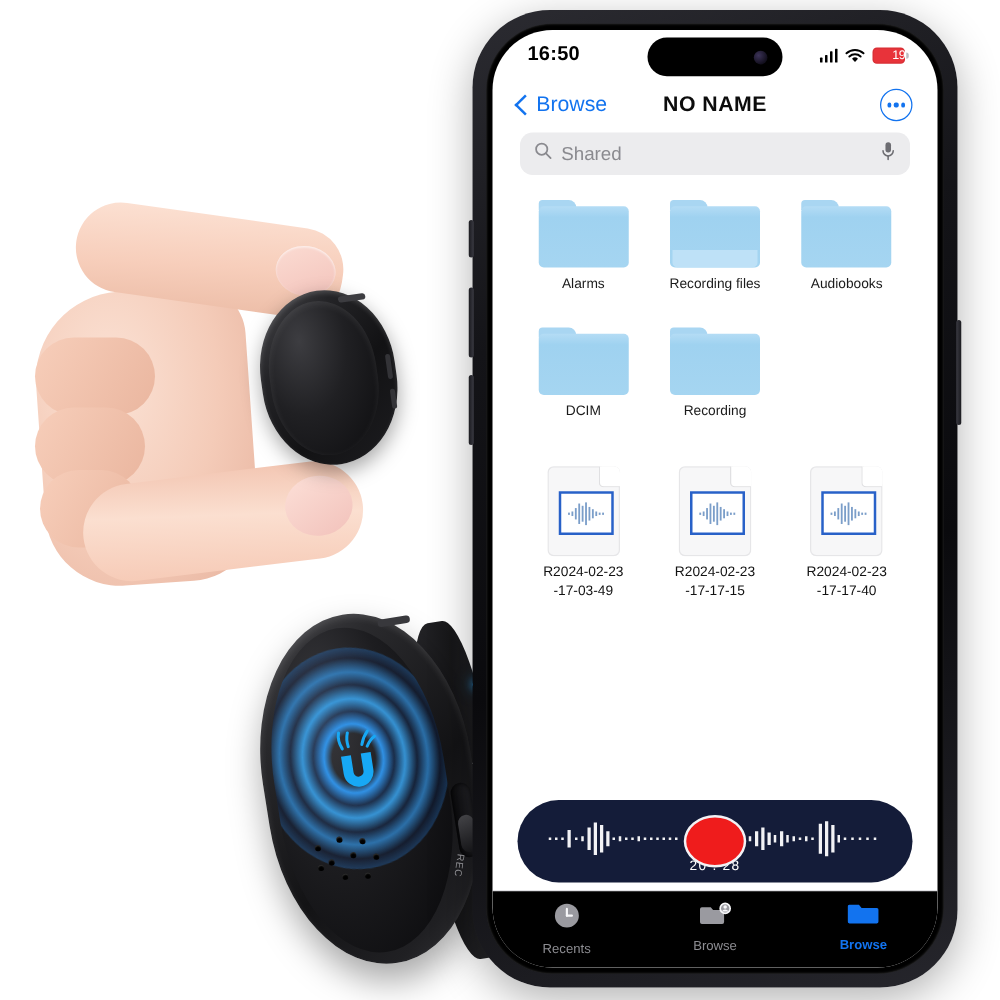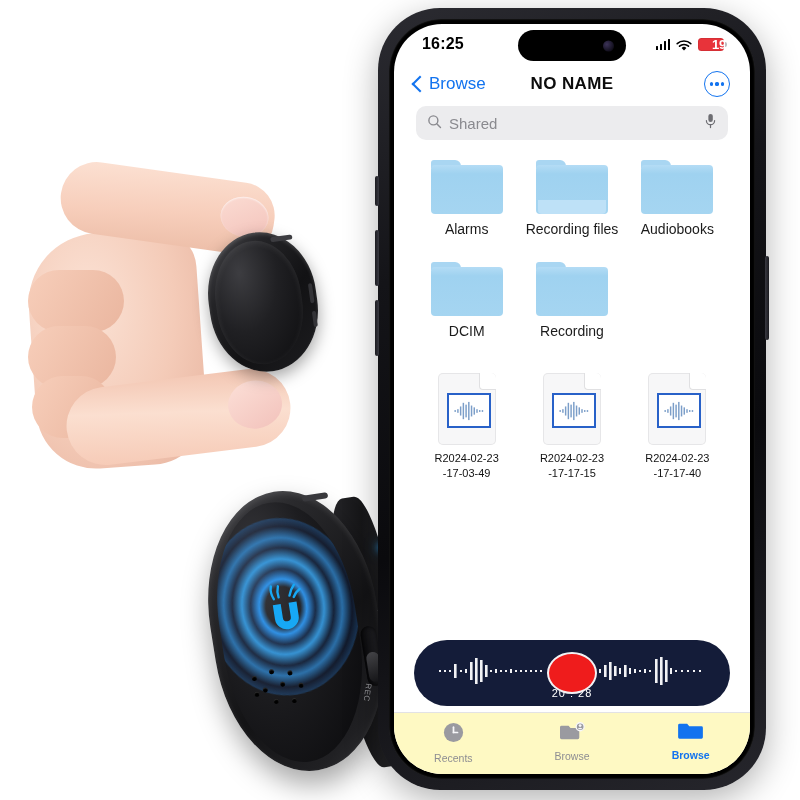--- a/index.html
+++ b/index.html
@@ -190,21 +190,21 @@
   .bars i:nth-child(3){height:8.5px;}
   .bars i:nth-child(4){height:11px;}
   .wifi{width:16px;height:12px;position:relative;}
   .batt{
     position:relative;width:26px;height:13px;border-radius:3.5px;
     background:#e8333a;display:flex;align-items:center;justify-content:center;
     box-shadow:inset 0 0 0 1px rgba(0,0,0,.08);
   }
   .batt::after{content:"";position:absolute;right:-3px;top:4px;width:2px;height:5px;
     border-radius:0 2px 2px 0;background:#bdbdc2;}
-  .batt span{font-size:13px;font-weight:bold;color:#fff;letter-spacing:-.3px;margin-left:16px;}
+  .batt span{font-size:10px;font-weight:normal;color:#fff;letter-spacing:-.3px;margin-left:16px;}
 
   
   .navbar{
     flex:0 0 40px;display:flex;align-items:center;position:relative;
     padding:0 20px;box-sizing:border-box;
   }
   .nav-back{display:flex;align-items:center;gap:3px;cursor:pointer;}
   .chev{width:10px;height:10px;border-left:2.6px solid #1273ef;border-bottom:2.6px solid #1273ef;
     transform:rotate(45deg);}
   .nav-back span{color:#1273ef;font-size:17px;}
@@ -242,21 +242,21 @@
   }
   .folder .bodyf{
     position:absolute;left:0;top:5px;width:72px;height:49px;border-radius:4px;
     background:linear-gradient(180deg,#b4dcf5 0%,#9fd2f0 18%,#a5d5f1 100%);
   }
   .folder.open .bodyf::after{
     content:"";position:absolute;left:2px;right:2px;bottom:0;height:14px;border-radius:0 0 4px 4px;
     background:#bee1f7;
   }
   .cell-label{
-    font-size:14px;color:#1b1b1b;margin-top:7px;text-align:right;line-height:1.25;
+    font-size:11px;color:#1b1b1b;margin-top:7px;text-align:right;line-height:1.25;
     max-width:104px;word-break:break-word;
   }
   .filedoc{width:58px;height:72px;position:relative;}
   .filedoc .sheet{
     position:absolute;inset:0;border-radius:5px;background:#f7f7f8;
     box-shadow:inset 0 0 0 1px #e6e6e8;
   }
   .filedoc .fold{
     position:absolute;right:0;top:0;width:16px;height:16px;
     background:#ffffff;
@@ -281,21 +281,21 @@
     border:2.5px solid #f2f2f5;cursor:pointer;flex:0 0 auto;z-index:2;
   }
   .wave-l,.wave-r{flex:0 0 auto;}
   .rec-time{
     position:absolute;left:0;right:0;bottom:7px;text-align:center;
     color:#fff;font-size:11px;letter-spacing:1px;
   }
 
   
   .tabbar{
-    flex:0 0 62px;background:#fef9c3;border-top:1px solid #e2e2e5;
+    flex:0 0 62px;background:#000000;border-top:1px solid #e2e2e5;
     display:flex;align-items:flex-start;padding-top:8px;box-sizing:border-box;
   }
   .tab{flex:1;display:flex;flex-direction:column;align-items:center;gap:4px;cursor:pointer;}
   .tab-label{font-size:10.5px;color:#8d8d92;}
   .tab.active .tab-label{color:#1273ef;font-weight:bold;}
 </style>
 </head>
 <body>
 
 <div class="stage">
@@ -359,21 +359,21 @@
   <div class="phone">
     <div class="side-btn sb-mute"></div>
     <div class="side-btn sb-up"></div>
     <div class="side-btn sb-dn"></div>
     <div class="sb-power"></div>
 
     <div class="phone-inner">
       <div class="screen">
 
         <div class="statusbar">
-          <div class="st-time">16:25</div>
+          <div class="st-time">16:50</div>
           <div class="dyn-island">
             <div class="di-cam"></div>
           </div>
           <div class="st-right">
             <div class="bars">
               <i></i>
                 <i></i>
                 <i></i>
                 <i></i>
             </div>

